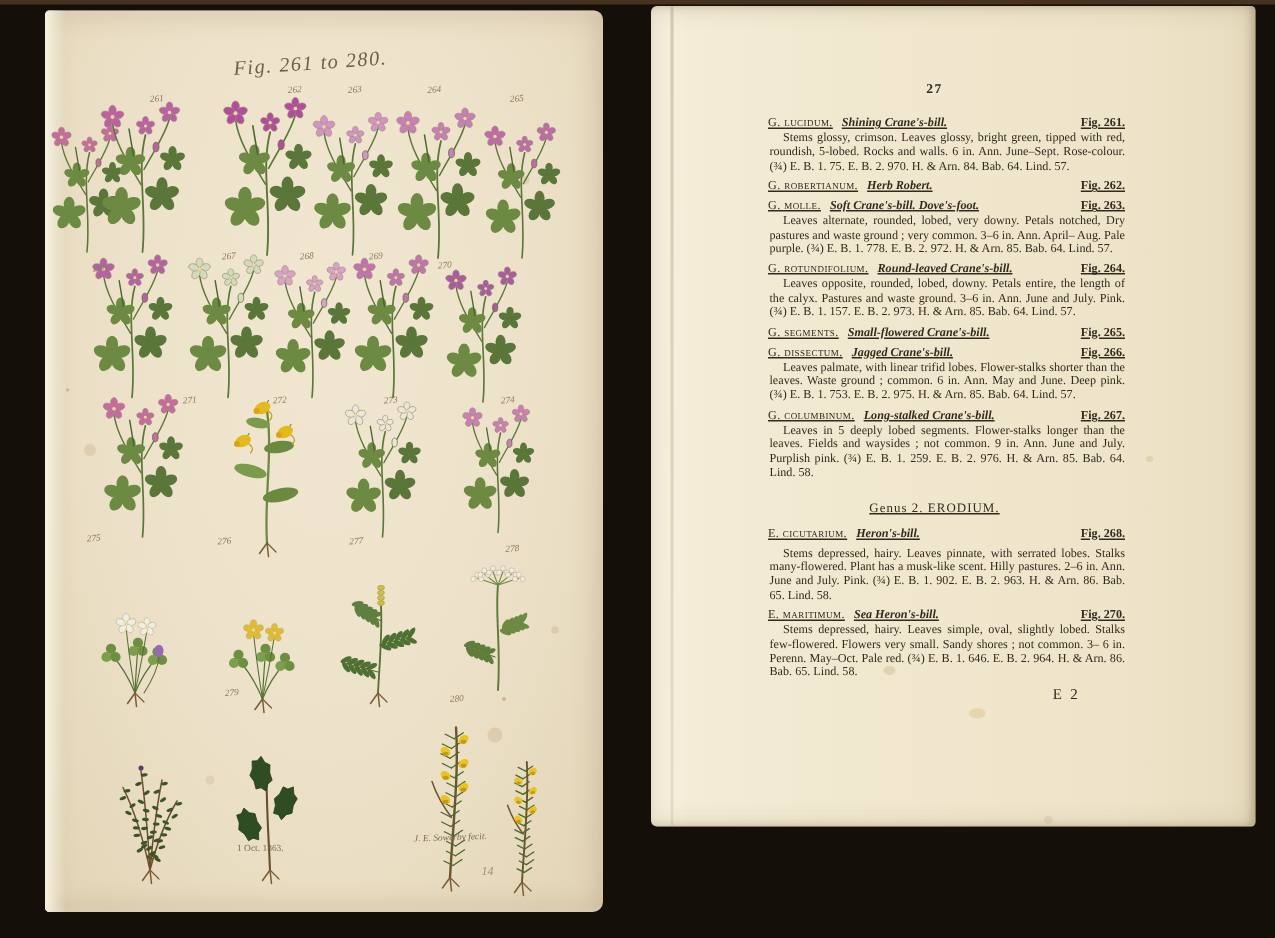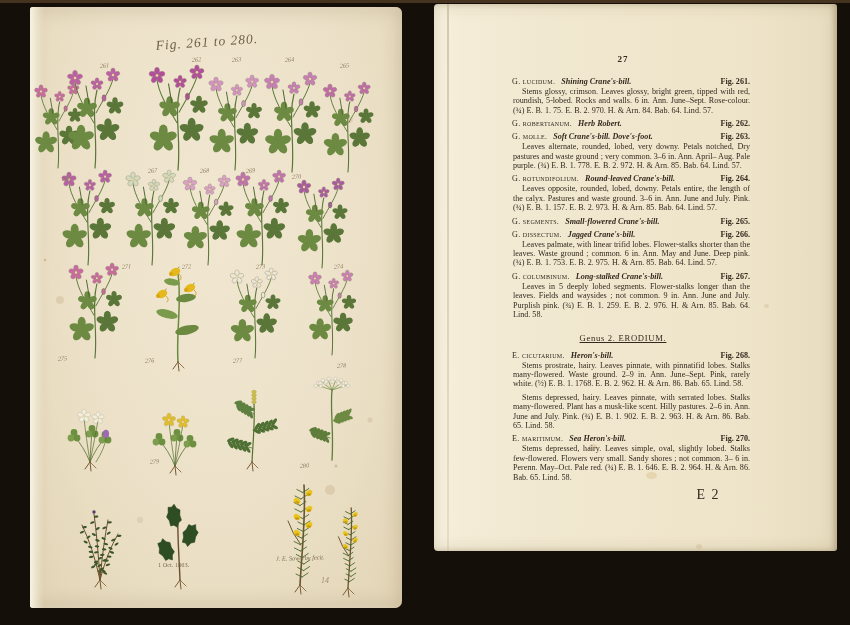--- a/index.html
+++ b/index.html
@@ -16,27 +16,27 @@
   .page-right{left:434px;top:4px;width:403px;height:547px;
      background:linear-gradient(90deg,#f9f3e1 0%,#f4ecd7 6%,#f1e8d0 30%,#eee4c9 78%,#e7dcbe 100%);
      border-radius:4px 3px 3px 4px;
      box-shadow:inset 0 0 16px rgba(125,100,60,.22), inset -3px 0 5px rgba(90,70,40,.25);}
   .page-right::before{content:'';position:absolute;left:13px;top:0;bottom:0;width:2px;
      background:linear-gradient(180deg,rgba(185,170,135,.55),rgba(185,170,135,.25));}
   .plate-svg{position:absolute;left:0;top:0;width:100%;height:100%;}
   .text-col{position:absolute;left:62px;top:50px;width:254px;color:#33291e;}
   .page-num{text-align:center;font-size:9px;font-weight:bold;letter-spacing:1px;margin-bottom:13px;}
   .entry{margin-top:4px;}
-  .entry-head{display:flex;font-size:8.1px;padding-left:16px;align-items:flex-end;}
+  .entry-head{display:flex;font-size:8.1px;padding-left:16px;align-items:flex-end;text-decoration:underline;}
   .sp-name{font-variant:small-caps;letter-spacing:.3px;white-space:nowrap;}
   .common{font-style:italic;font-weight:bold;margin-left:6px;white-space:nowrap;}
   .fig-ref{font-weight:bold;margin-left:auto;padding-left:6px;}
   .entry-body{font-size:8.1px;line-height:9.4px;text-align:justify;text-indent:9px;margin:1px 0 0 17px;}
   .genus-head{text-align:center;font-size:8.6px;letter-spacing:.7px;margin:13px 0 8px 0;text-decoration:underline;}
-  .signature{text-align:right;padding-right:30px;font-size:14px;letter-spacing:1.5px;margin-top:5px;}
+  .signature{text-align:right;padding-right:30px;font-size:10px;letter-spacing:1.5px;margin-top:5px;}
   .spot{position:absolute;border-radius:50%;pointer-events:none;}
 </style>
 </head>
 <body>
 
 <div class="photo">
 
   <div class="page page-left">
     <svg id="plate" class="plate-svg" viewBox="30 7 372 601" preserveAspectRatio="none">
         <path d="M58,168 C60.55,142.5 54.6,121.25 59.7,101.7" fill="none" stroke="#5a7638" stroke-width="1.02" stroke-linecap="round"></path>
@@ -1108,21 +1108,20 @@
             </div>
             <p class="entry-body">Leaves in 5 deeply lobed segments.  Flower-stalks longer than the leaves.  Fields and waysides ; not common.  9 in.  Ann.  June and July.  Purplish pink.  (¾)  E. B. 1. 259.  E. B. 2. 976.  H. &amp; Arn. 85.  Bab. 64.  Lind. 58.</p>
           </div>
           <div class="genus-head">Genus 2. ERODIUM.</div>
           <div class="entry">
             <div class="entry-head">
               <span class="sp-name">E. cicutarium.</span>
               <span class="common">Heron's-bill.</span>
               <span class="fig-ref">Fig. 268.</span>
             </div>
-            <p class="entry-body">Stems prostrate, hairy.  Leaves pinnate, with pinnatifid lobes.  Stalks many-flowered.  Waste ground.  2–9 in.  Ann.  June–Sept.  Pink, rarely white.  (½)  E. B. 1. 1768.  E. B. 2. 962.  H. &amp; Arn. 86. Bab. 65.  Lind. 58.</p>
           </div>
           <div class="entry">
             <p class="entry-body">Stems depressed, hairy.  Leaves pinnate, with serrated lobes.  Stalks many-flowered.  Plant has a musk-like scent.  Hilly pastures.  2–6 in. Ann.  June and July.  Pink.  (¾)  E. B. 1. 902.  E. B. 2. 963. H. &amp; Arn. 86.  Bab. 65.  Lind. 58.</p>
           </div>
           <div class="entry">
             <div class="entry-head">
               <span class="sp-name">E. maritimum.</span>
               <span class="common">Sea Heron's-bill.</span>
               <span class="fig-ref">Fig. 270.</span>
             </div>

